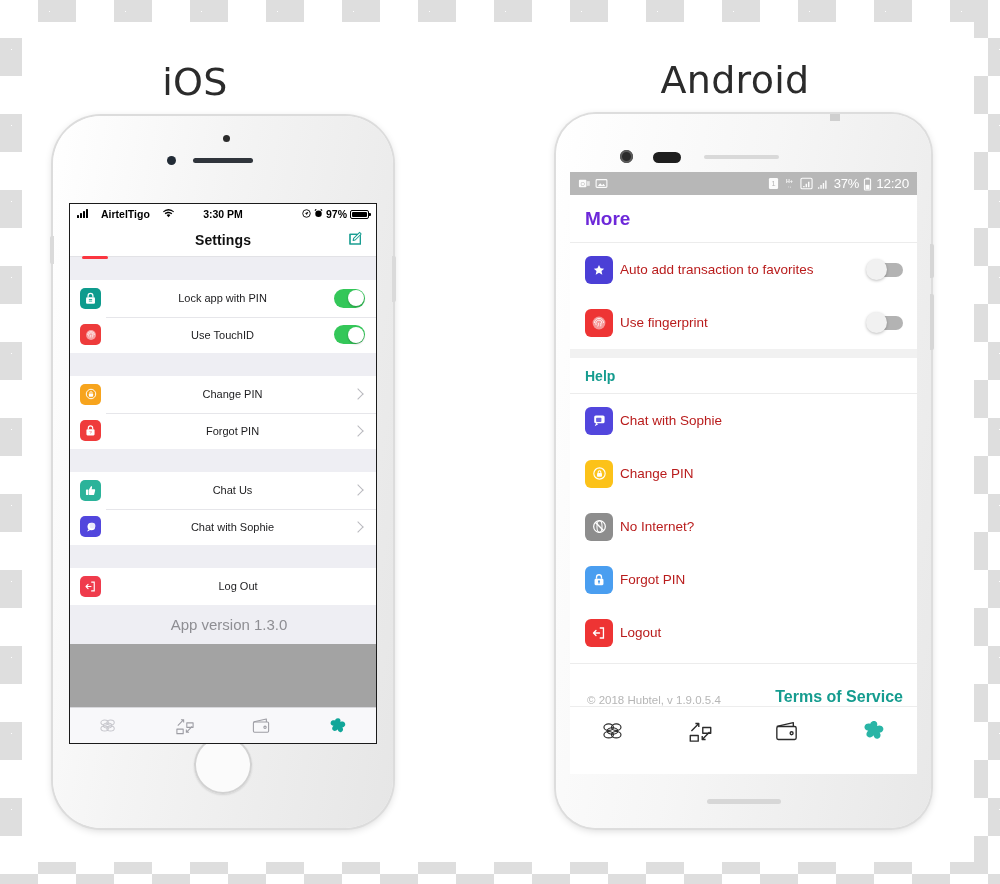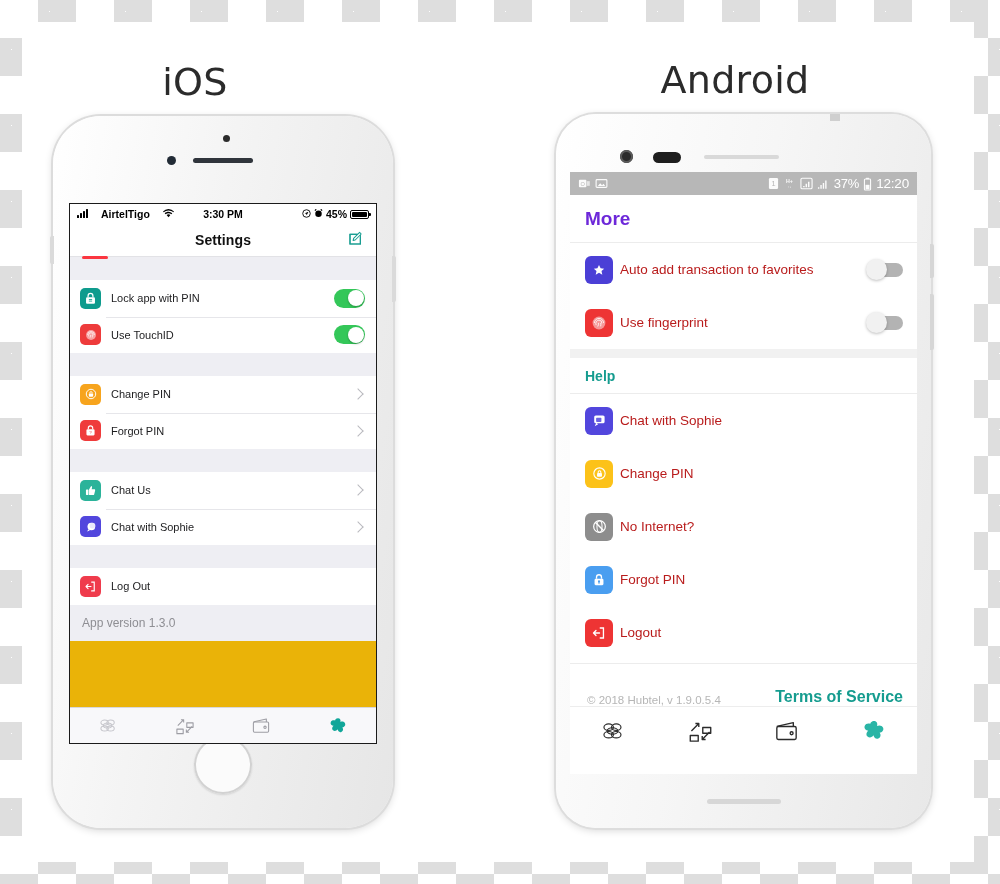--- a/index.html
+++ b/index.html
@@ -91,21 +91,21 @@
     display:flex; align-items:center; justify-content:center;
   }
   .ios-nav .title { font-size: 14px; font-weight: 700; color:#111; letter-spacing:.1px; }
   .ios-nav .compose {
     position:absolute; right:12px; top:6px; width:16px; height:16px;
   }
   .red-tab { position:absolute; left:12px; bottom:-3px; width:26px; height:3px;
              background:#fb3640; border-radius:2px; }
   .ios-divider { height:1px; background:#e2e2e6; }
 
-  .ios-body { background:#eab308; height:100%; }
+  .ios-body { background:#a3a3a3; height:100%;text-align:center; }
   .ios-gap { height: 23px; background:#eeeef3; }
 
   .ios-row {
     height: 36.5px; background:#fff; display:flex; align-items:center;
     padding-left:10px; padding-right:11px; position:relative;
   }
   .ios-row + .ios-row::before {
     content:""; position:absolute; left:36px; right:0; top:0; height:1px; background:#e6e6ea;
   }
   .ios-row .label { font-size:11px; color:#1c1c1e; flex:1; margin-left:10px; }
@@ -118,21 +118,21 @@
     flex:0 0 auto;
   }
   .ios-switch::after { content:""; position:absolute; right:1.5px; top:1.5px;
     width:16px; height:16px; border-radius:50%; background:#fff;
     box-shadow:0 1px 2px rgba(0,0,0,.28); }
 
   .chev { width:8px; height:8px; border-right:1.6px solid #b9b9be;
           border-bottom:1.6px solid #b9b9be; transform:rotate(-45deg);
           flex:0 0 auto; margin-right:3px; }
 
-  .ios-version { background:#eeeef3; font-size:12px; color:#8e8e93;
+  .ios-version { background:#eeeef3; font-size:15px; color:#8e8e93;
                  padding:11px 0 11px 12px; }
 
   .ios-tabbar { height:36px; background:#f8f8fa; border-top:1px solid #d8d8dc;
                 display:flex; align-items:center; }
   .ios-tabbar .tab { flex:1; display:flex; align-items:center; justify-content:center; }
 
   
   .android {
     position: absolute; left: 556px; top: 114px;
     width: 375px; height: 714px;
@@ -235,21 +235,21 @@
                 <circle cx="5" cy="5" r="4.2" fill="none" stroke="#000" stroke-width="1"></circle>
                 <path d="M7.2 3 3 4.8l1.6.6.6 1.6Z" fill="#000"></path>
               </svg>
           </span>
           <span>
             <svg width="9" height="9" viewBox="0 0 10 10">
                 <circle cx="5" cy="5.4" r="3.6" fill="#000"></circle>
                 <path d="M1 1.8 2.5.4M9 1.8 7.5.4" stroke="#000" stroke-width="1.4" fill="none"></path>
               </svg>
           </span>
-          <span>45%</span>
+          <span>97%</span>
           <span class="batt">
               <span></span>
             </span>
         </div>
       </div>
 
       <div class="ios-nav">
         <div class="title">Settings</div>
         <div class="compose">
           <svg width="16" height="16" viewBox="0 0 20 20">

